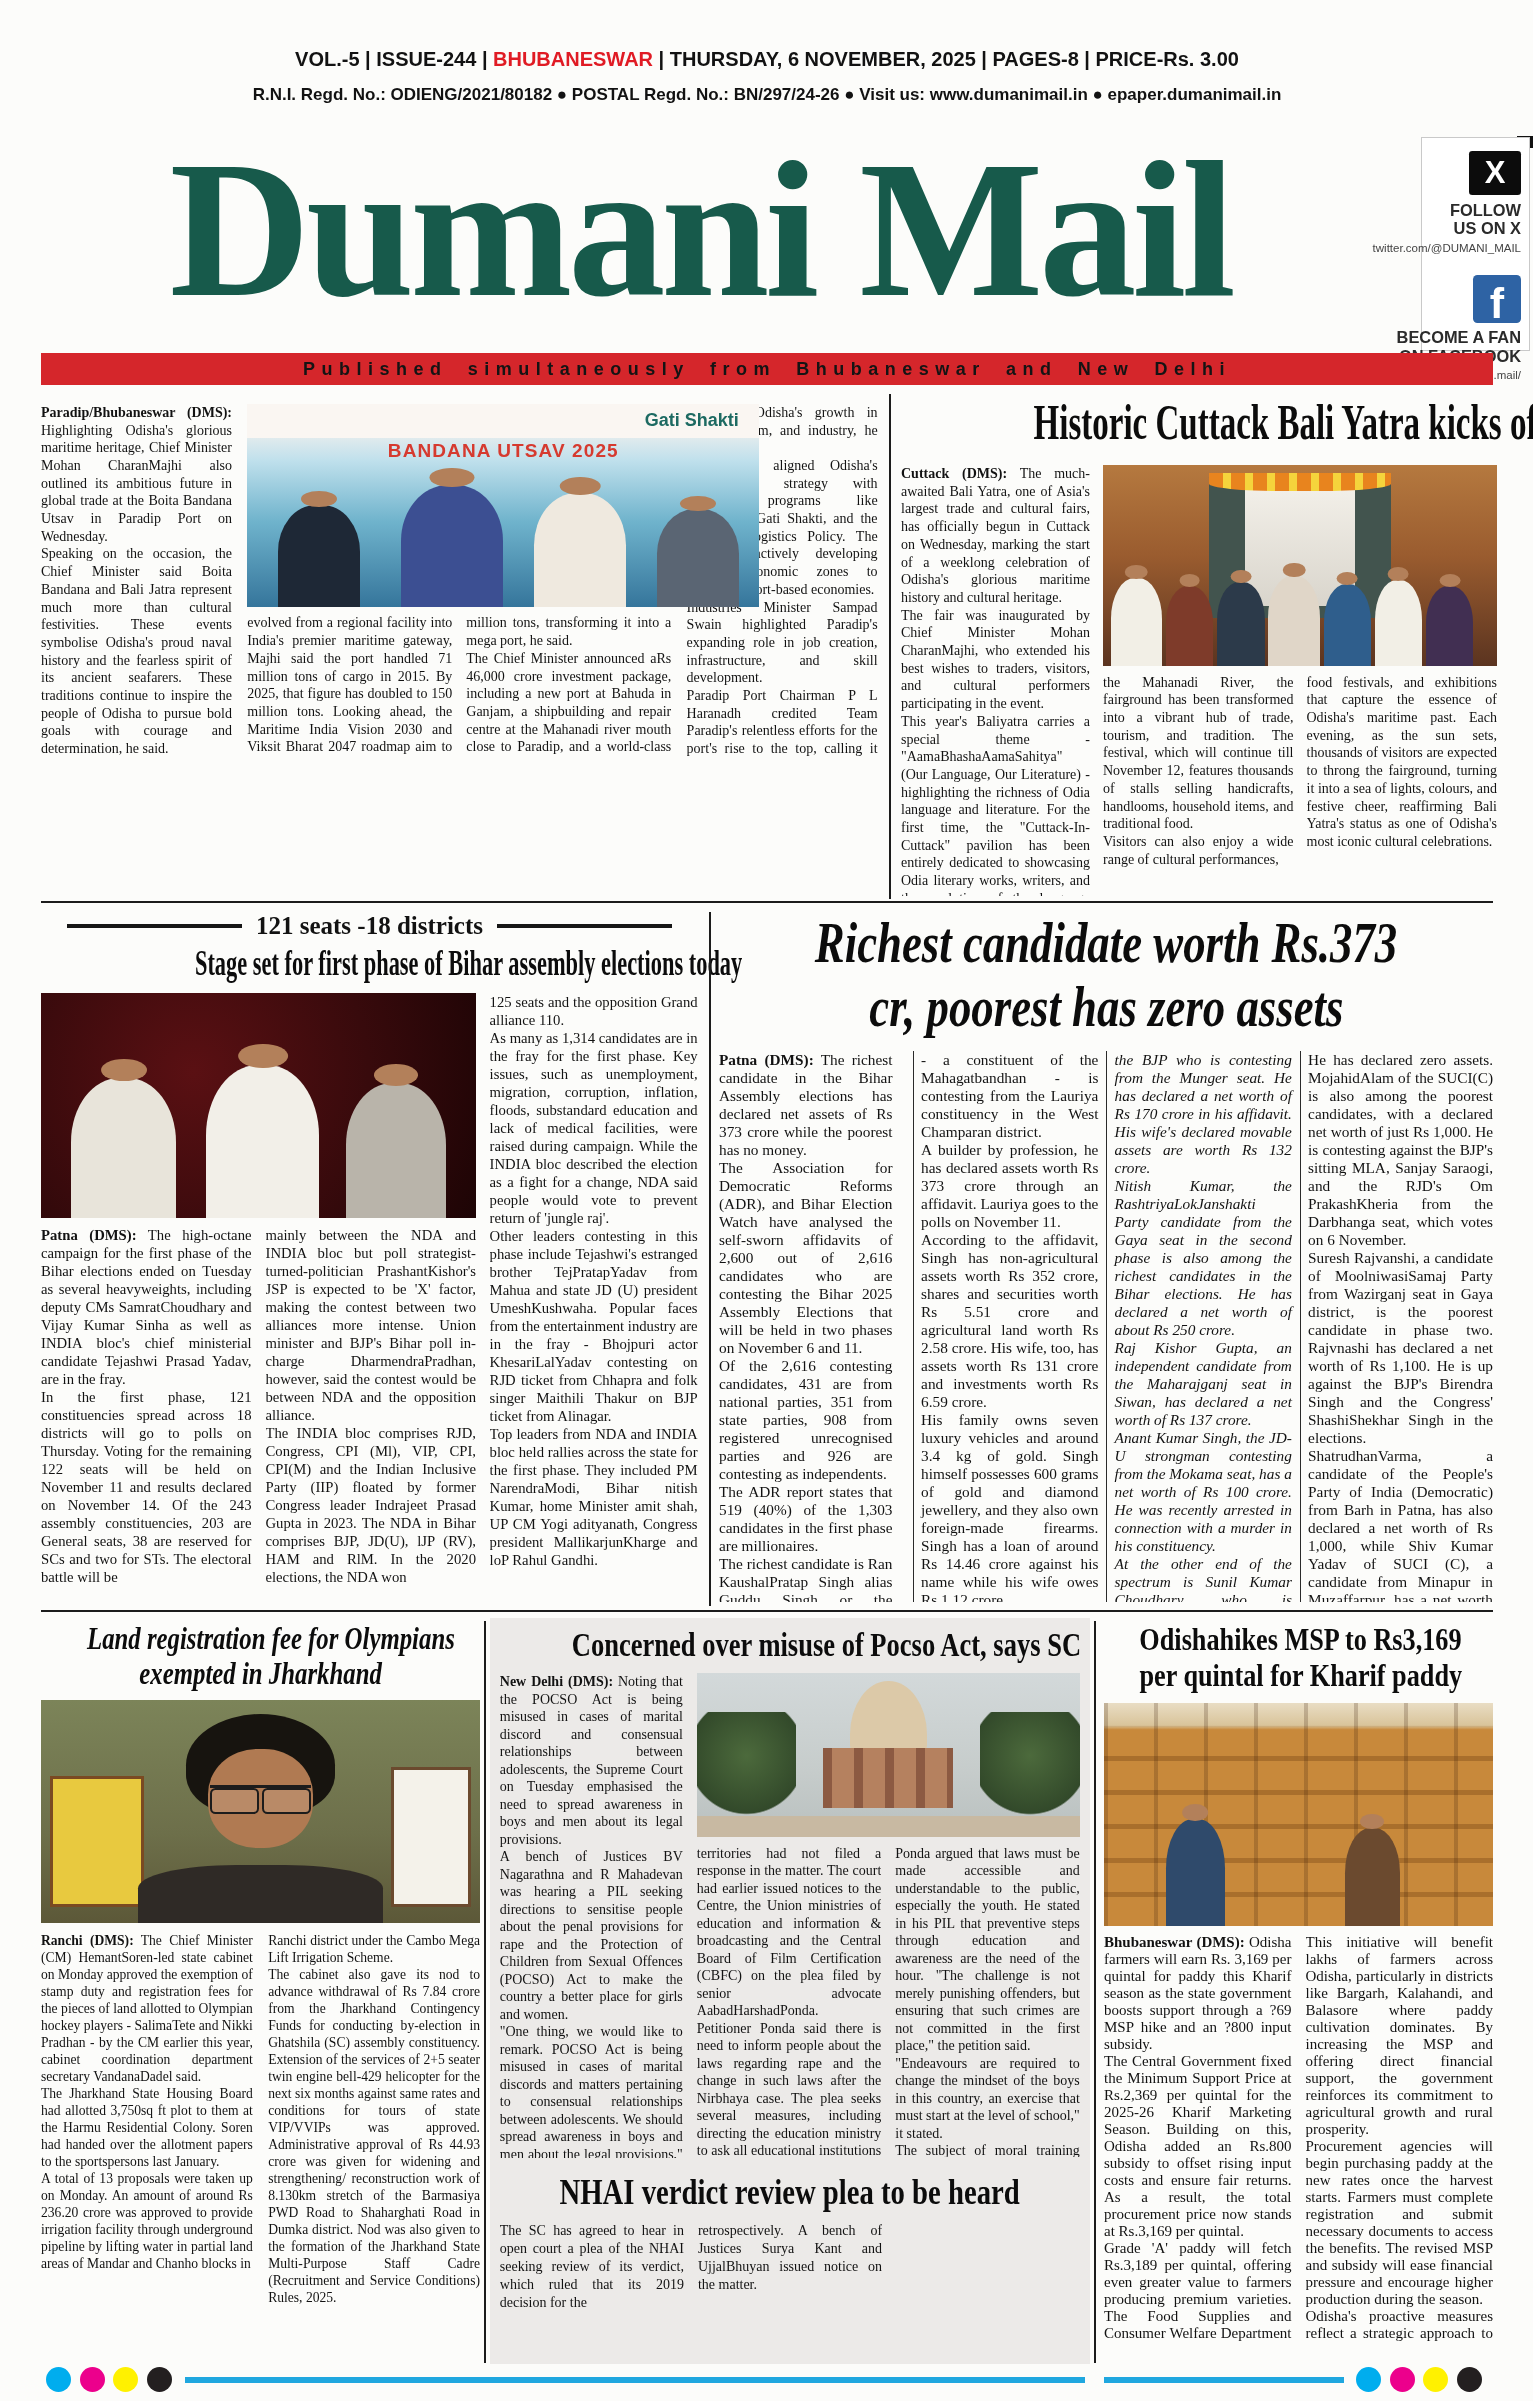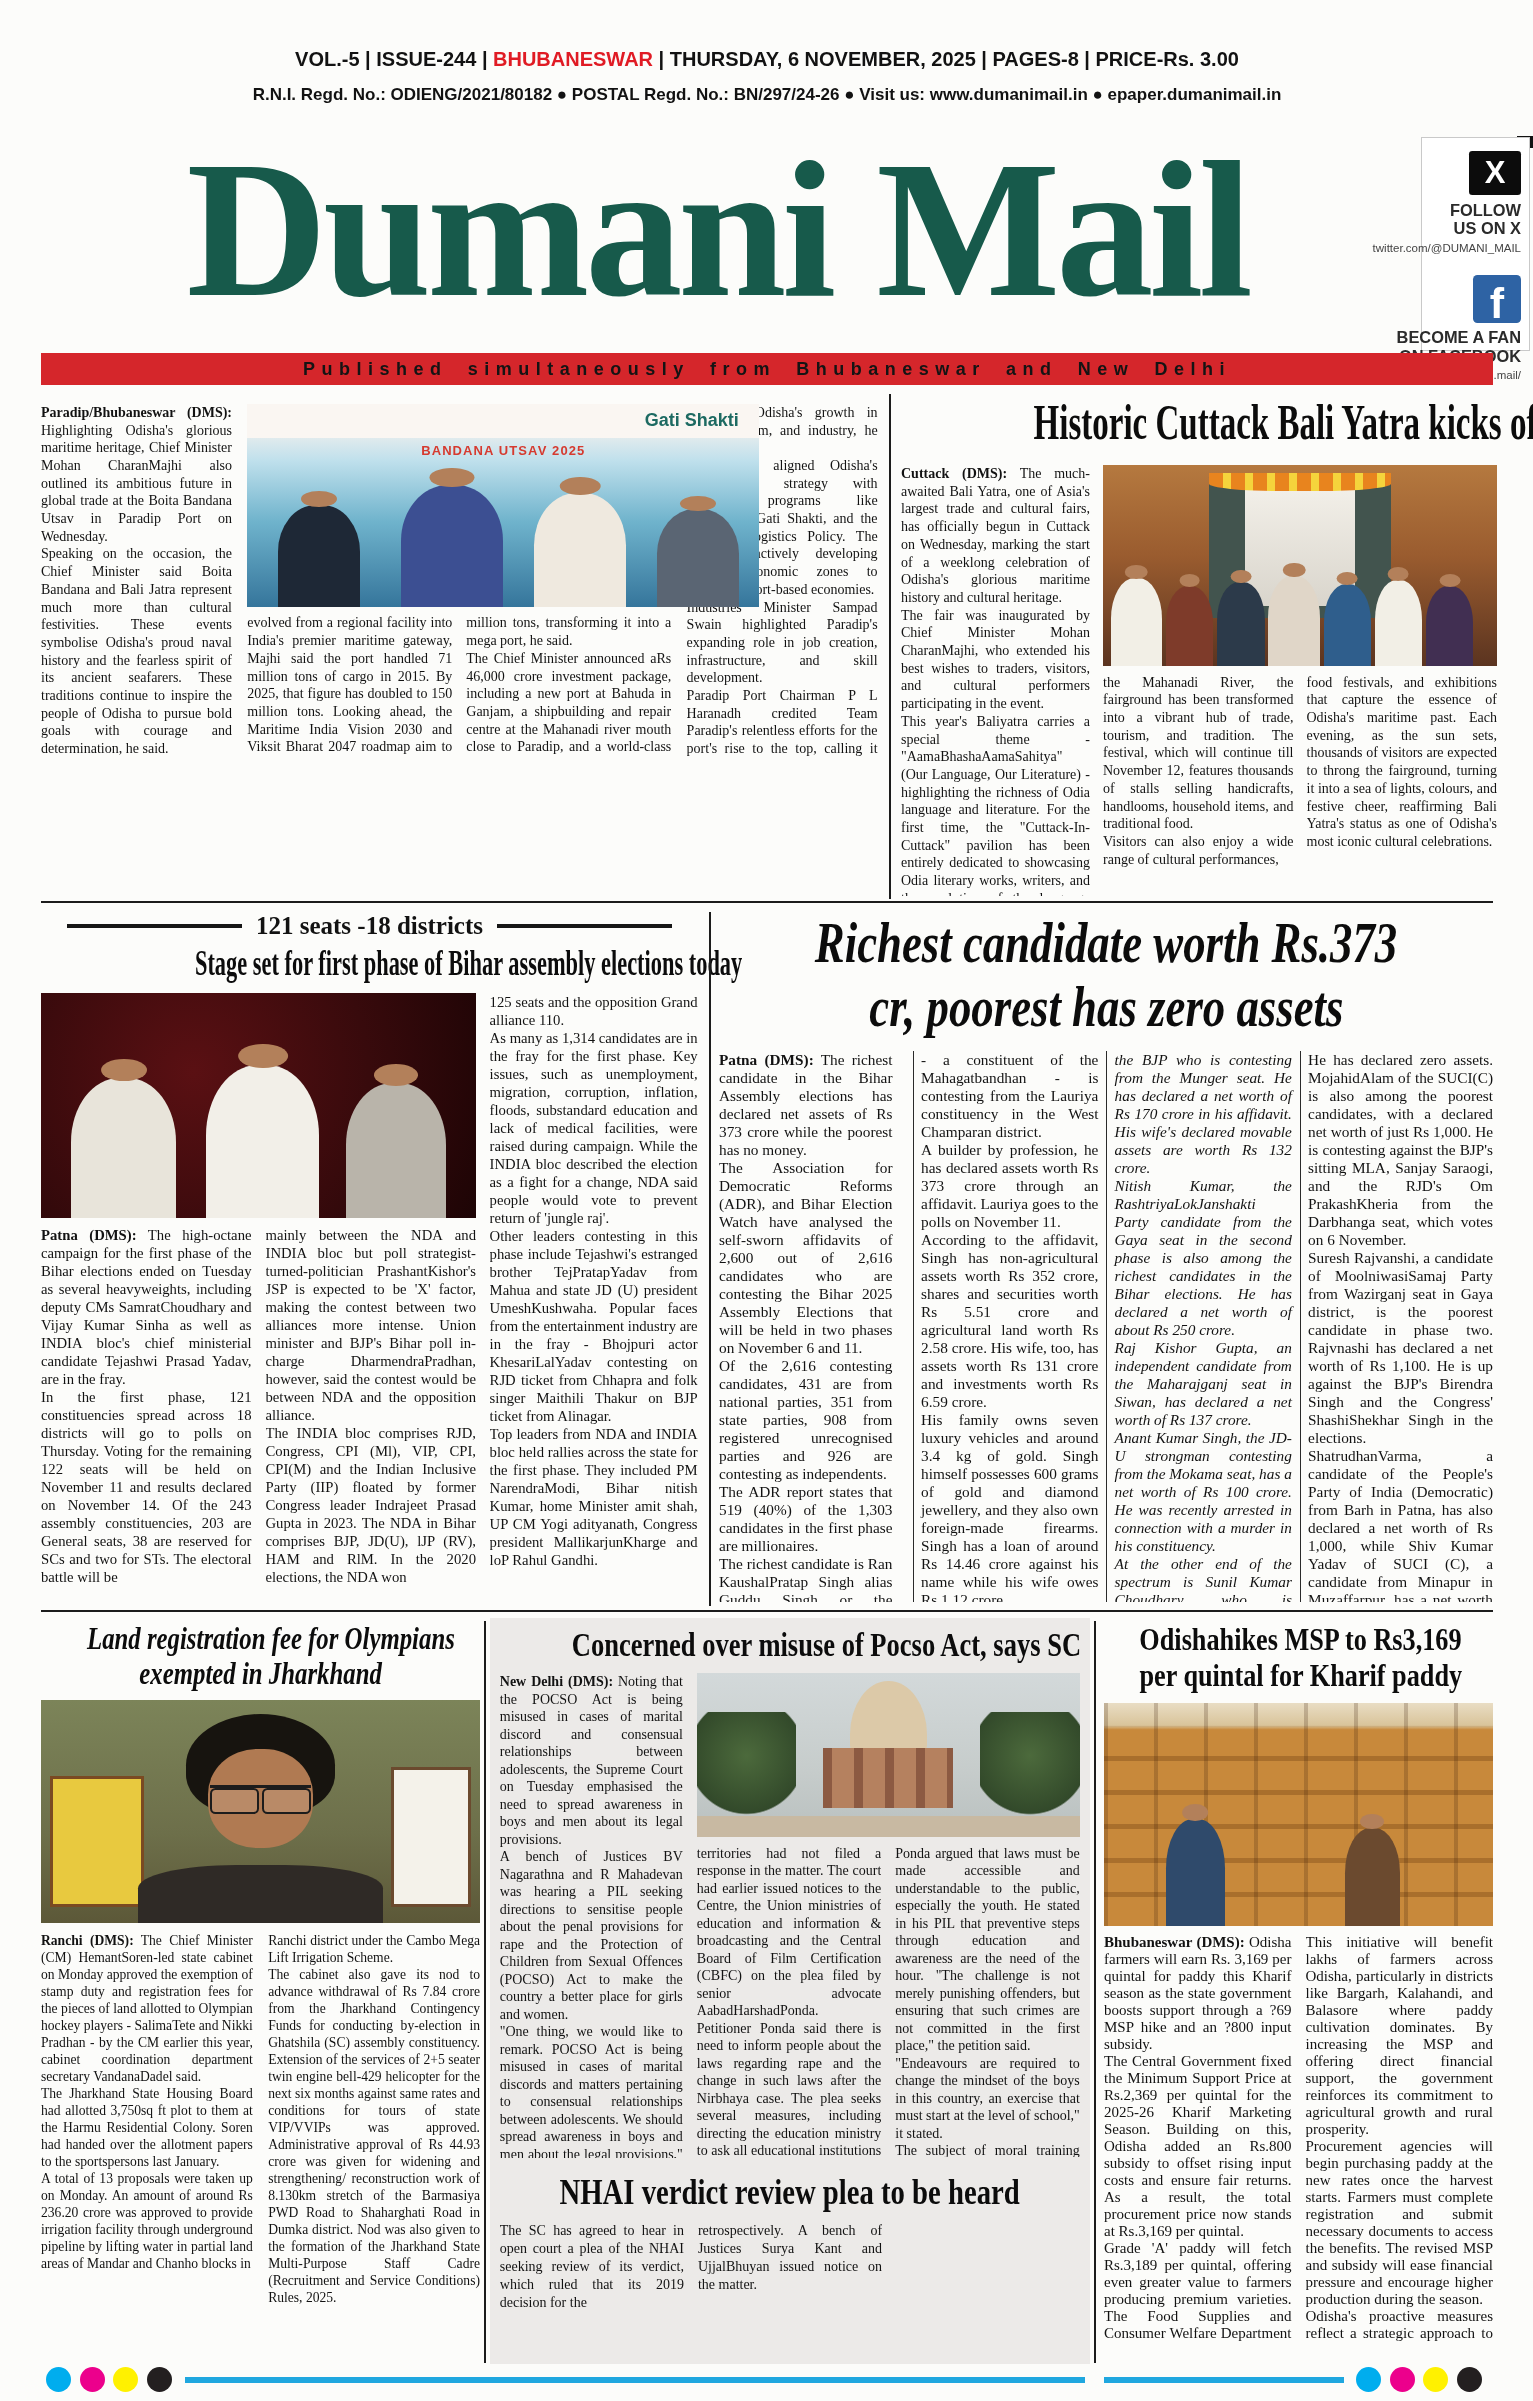--- a/index.html
+++ b/index.html
@@ -24,21 +24,21 @@
   .sgroup{display:flex;flex-direction:column;align-items:flex-end;text-align:right;}
   .xicon{width:52px;height:44px;background:#0c0c0c;color:#fff;display:flex;align-items:center;justify-content:center;font-weight:bold;font-size:31px;border-radius:3.3px;}
   .fbicon{width:48px;height:48px;background:#2e63a4;color:#fff;display:flex;align-items:flex-end;justify-content:center;font-weight:bold;font-size:43px;border-radius:4.4px;line-height:.9;}
   .slabel{font-weight:bold;font-size:16.4px;line-height:1.15;white-space:pre-line;margin-top:5.5px;color:#2b2b2b;}
   .surl{font-size:11.5px;color:#444;margin-top:3.3px;}
   .kicker{display:flex;align-items:center;justify-content:center;gap:14px;font-weight:bold;font-size:25px;}
   .kbar{width:175px;height:4.9px;background:#161616;}
   
   .cm-photo{background:linear-gradient(180deg,#f6e8ec 0%,#f4f1ee 10%,#bfe0ec 28%,#6fb3cc 58%,#35759b 100%);}
   .cm-banner{position:absolute;top:0;left:0;right:0;height:17%;background:#faf6f2;display:flex;align-items:center;justify-content:flex-end;padding-right:4%;color:#1d6a62;font-weight:bold;font-size:18px;}
-  .cm-redline{position:absolute;top:19%;width:100%;text-align:center;color:#d63a2f;font-weight:bold;font-size:13px;letter-spacing:1.1px;}
+  .cm-redline{position:absolute;top:19%;width:100%;text-align:center;color:#d63a2f;font-weight:bold;font-size:19px;letter-spacing:1.1px;}
   .bali-photo{background:linear-gradient(180deg,#b5793f 0%,#9a5c2f 45%,#5b3420 100%);}
   .bali-door{position:absolute;left:27%;top:4%;width:46%;height:72%;background:#42544e;border-radius:4.4px;}
   .bali-door-inner{position:absolute;left:36%;top:12%;width:28%;height:58%;background:linear-gradient(180deg,#f2efe8,#d9d5cc);}
   .bali-garland{position:absolute;left:27%;top:4%;width:46%;height:9%;background:repeating-linear-gradient(90deg,#e8841e 0 14px,#f5d43c 14px 22px);border-radius:0 0 40% 40%;}
   .bihar-photo{background:radial-gradient(circle at 35% 35%,#5a1013 0%,#380a0c 55%,#1d0405 100%);}
   .soren-photo{background:linear-gradient(180deg,#7c8459 0%,#6d6f4a 60%,#5c5838 100%);}
   .soren-frame-l{position:absolute;left:2%;top:34%;width:20%;height:56%;background:#e8c93f;border:3.3px solid #7a4a22;}
   .soren-frame-r{position:absolute;right:2%;top:30%;width:17%;height:60%;background:#f4f2ea;border:3.3px solid #6b4a2e;}
   .soren-hair{position:absolute;left:33%;top:6%;width:34%;height:46%;background:#17140f;border-radius:50% 50% 40% 40%;}
   .soren-face{position:absolute;left:38%;top:22%;width:24%;height:44%;background:#b07a52;border-radius:46%;}
@@ -59,21 +59,21 @@
   .crule{position:absolute;height:5.5px;background:#1fa7df;}
 </style>
 </head>
 <body>
 
 <div class="page">
 
   <div class="abs sans" style="top:48px;left:0;width:100%;text-align:center;font-weight:bold;font-size:20px;"><span>VOL.-5 | ISSUE-244 | </span><span style="color:#e01b24">BHUBANESWAR</span><span> | THURSDAY, 6 NOVEMBER, 2025 | PAGES-8 | PRICE-Rs. 3.00</span></div>
   <div class="abs sans" style="top:85px;left:0;width:100%;text-align:center;font-weight:bold;font-size:17px;">R.N.I. Regd. No.: ODIENG/2021/80182 ● POSTAL Regd. No.: BN/297/24-26 ● Visit us: www.dumanimail.in ● epaper.dumanimail.in</div>
 
-  <div class="abs logo" style="top:132px;left:41px;width:1353px;">Dumani Mail</div>
+  <div class="abs logo" style="top:132px;left:24px;width:1353px;">Dumani Mail</div>
   <div class="abs" style="top:136px;right:1.1px;width:16.4px;height:12px;background:#111;"></div>
 
   <div class="abs social sans" style="top:137px;right:4.4px;width:109px;height:214px;">
     <div class="sgroup">
       <div class="xicon">
           <span>X</span>
         </div>
       <div class="slabel">FOLLOW
 US ON X</div>
       <div class="surl">twitter.com/@DUMANI_MAIL</div>

